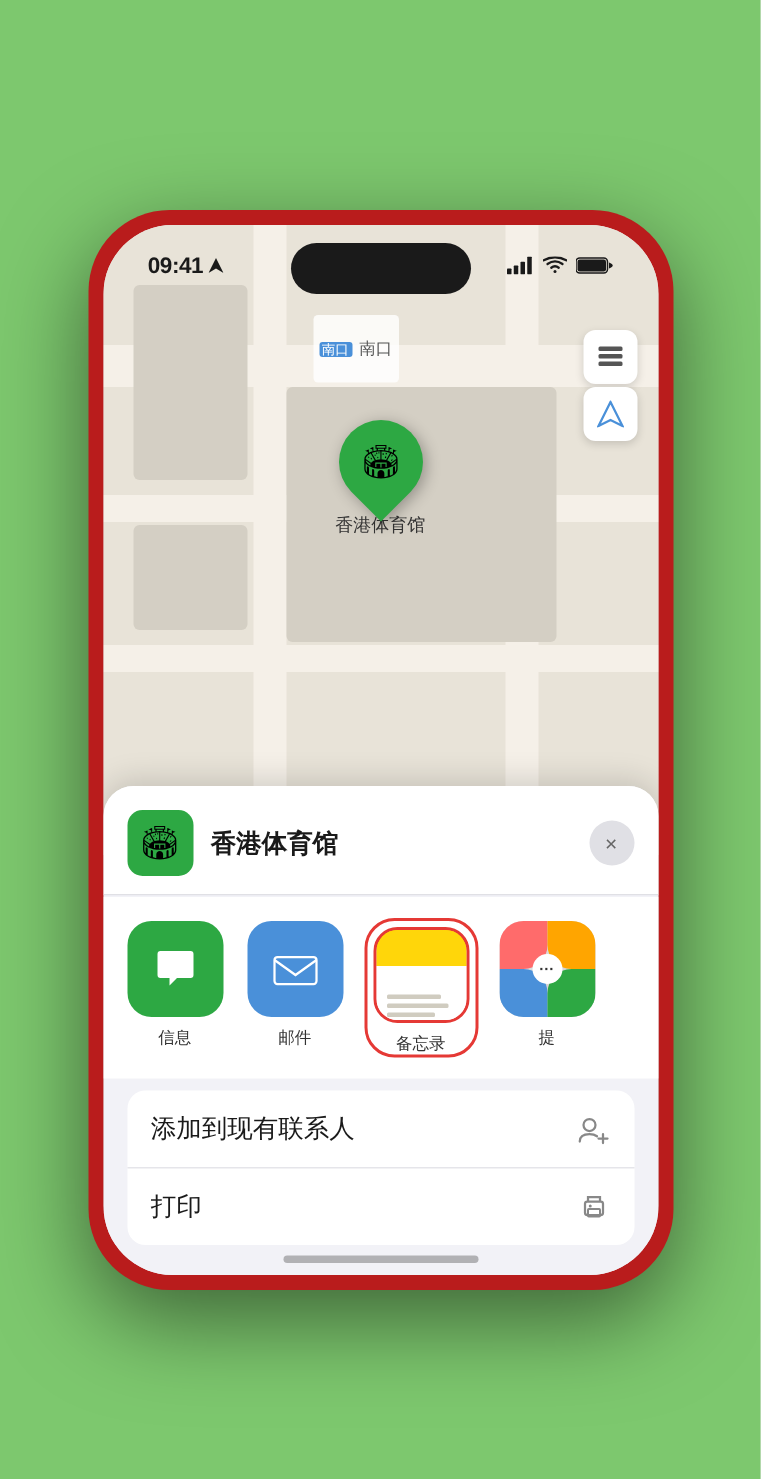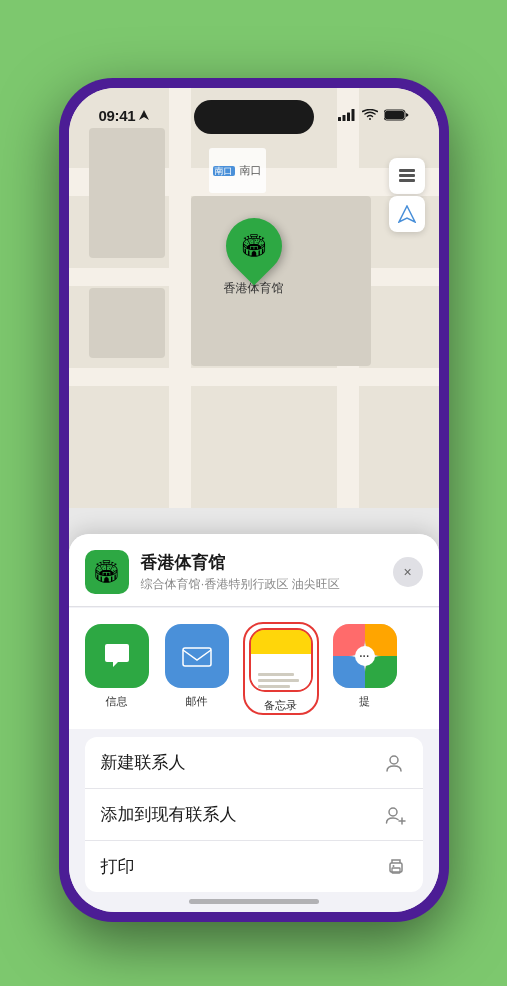--- a/index.html
+++ b/index.html
@@ -7,22 +7,22 @@
       width: 507px;
       height: 986px;
       background: #7dc86e;
       display: flex;
       align-items: center;
       justify-content: center;
       font-family: -apple-system, 'PingFang SC', 'Helvetica Neue', sans-serif;
     }
     .phone-outer {
       width: 390px;
-      height: 844px;
-      background: #4c1d95;
+      height: 720px;
+      background: #b91c1c;
       border-radius: 54px;
       padding: 10px;
       position: relative;
       box-shadow: 0 20px 60px rgba(0,0,0,0.5);
       margin-top: 14px;
     }
     .phone-inner {
       width: 100%;
       height: 100%;
       background: #e8e8e8;
@@ -408,21 +408,20 @@
         <span class="pin-label">香港体育馆</span>
       </div>
     </div>
 
     <div class="bottom-sheet">
 
       <div class="sheet-header">
         <div class="sheet-venue-icon">🏟</div>
         <div class="sheet-venue-info">
           <div class="sheet-venue-name">香港体育馆</div>
-          <div class="sheet-venue-subtitle">综合体育馆·香港特别行政区 油尖旺区</div>
         </div>
         <div class="sheet-close-btn">
           <span>×</span>
         </div>
       </div>
 
       <div class="share-row">
 
 
         <div class="share-item">
@@ -467,27 +466,20 @@
               <span style="font-size:10px;font-weight:700;color:#333">···</span>
             </div>
           </div>
           <span class="share-label">提</span>
         </div>
       </div>
 
       <div class="action-list">
 
 
-        <div class="action-item">
-          <span class="action-label">新建联系人</span>
-          <svg width="22" height="22" viewBox="0 0 22 22">
-            <circle cx="9" cy="8" r="4" fill="none" stroke="#888" stroke-width="1.5"></circle>
-            <path d="M2 19 Q2 14 9 14 Q16 14 16 19" fill="none" stroke="#888" stroke-width="1.5" stroke-linecap="round"></path>
-          </svg>
-        </div>
 
         <div class="action-item">
           <span class="action-label">添加到现有联系人</span>
           <svg width="22" height="22" viewBox="0 0 22 22">
             <circle cx="8" cy="8" r="4" fill="none" stroke="#888" stroke-width="1.5"></circle>
             <path d="M1.5 19 Q1.5 14 8 14 Q11 14 13 15.5" fill="none" stroke="#888" stroke-width="1.5" stroke-linecap="round"></path>
             <path d="M17 14 L17 20" stroke="#888" stroke-width="1.5" stroke-linecap="round"></path>
             <path d="M14 17 L20 17" stroke="#888" stroke-width="1.5" stroke-linecap="round"></path>
           </svg>
         </div>

